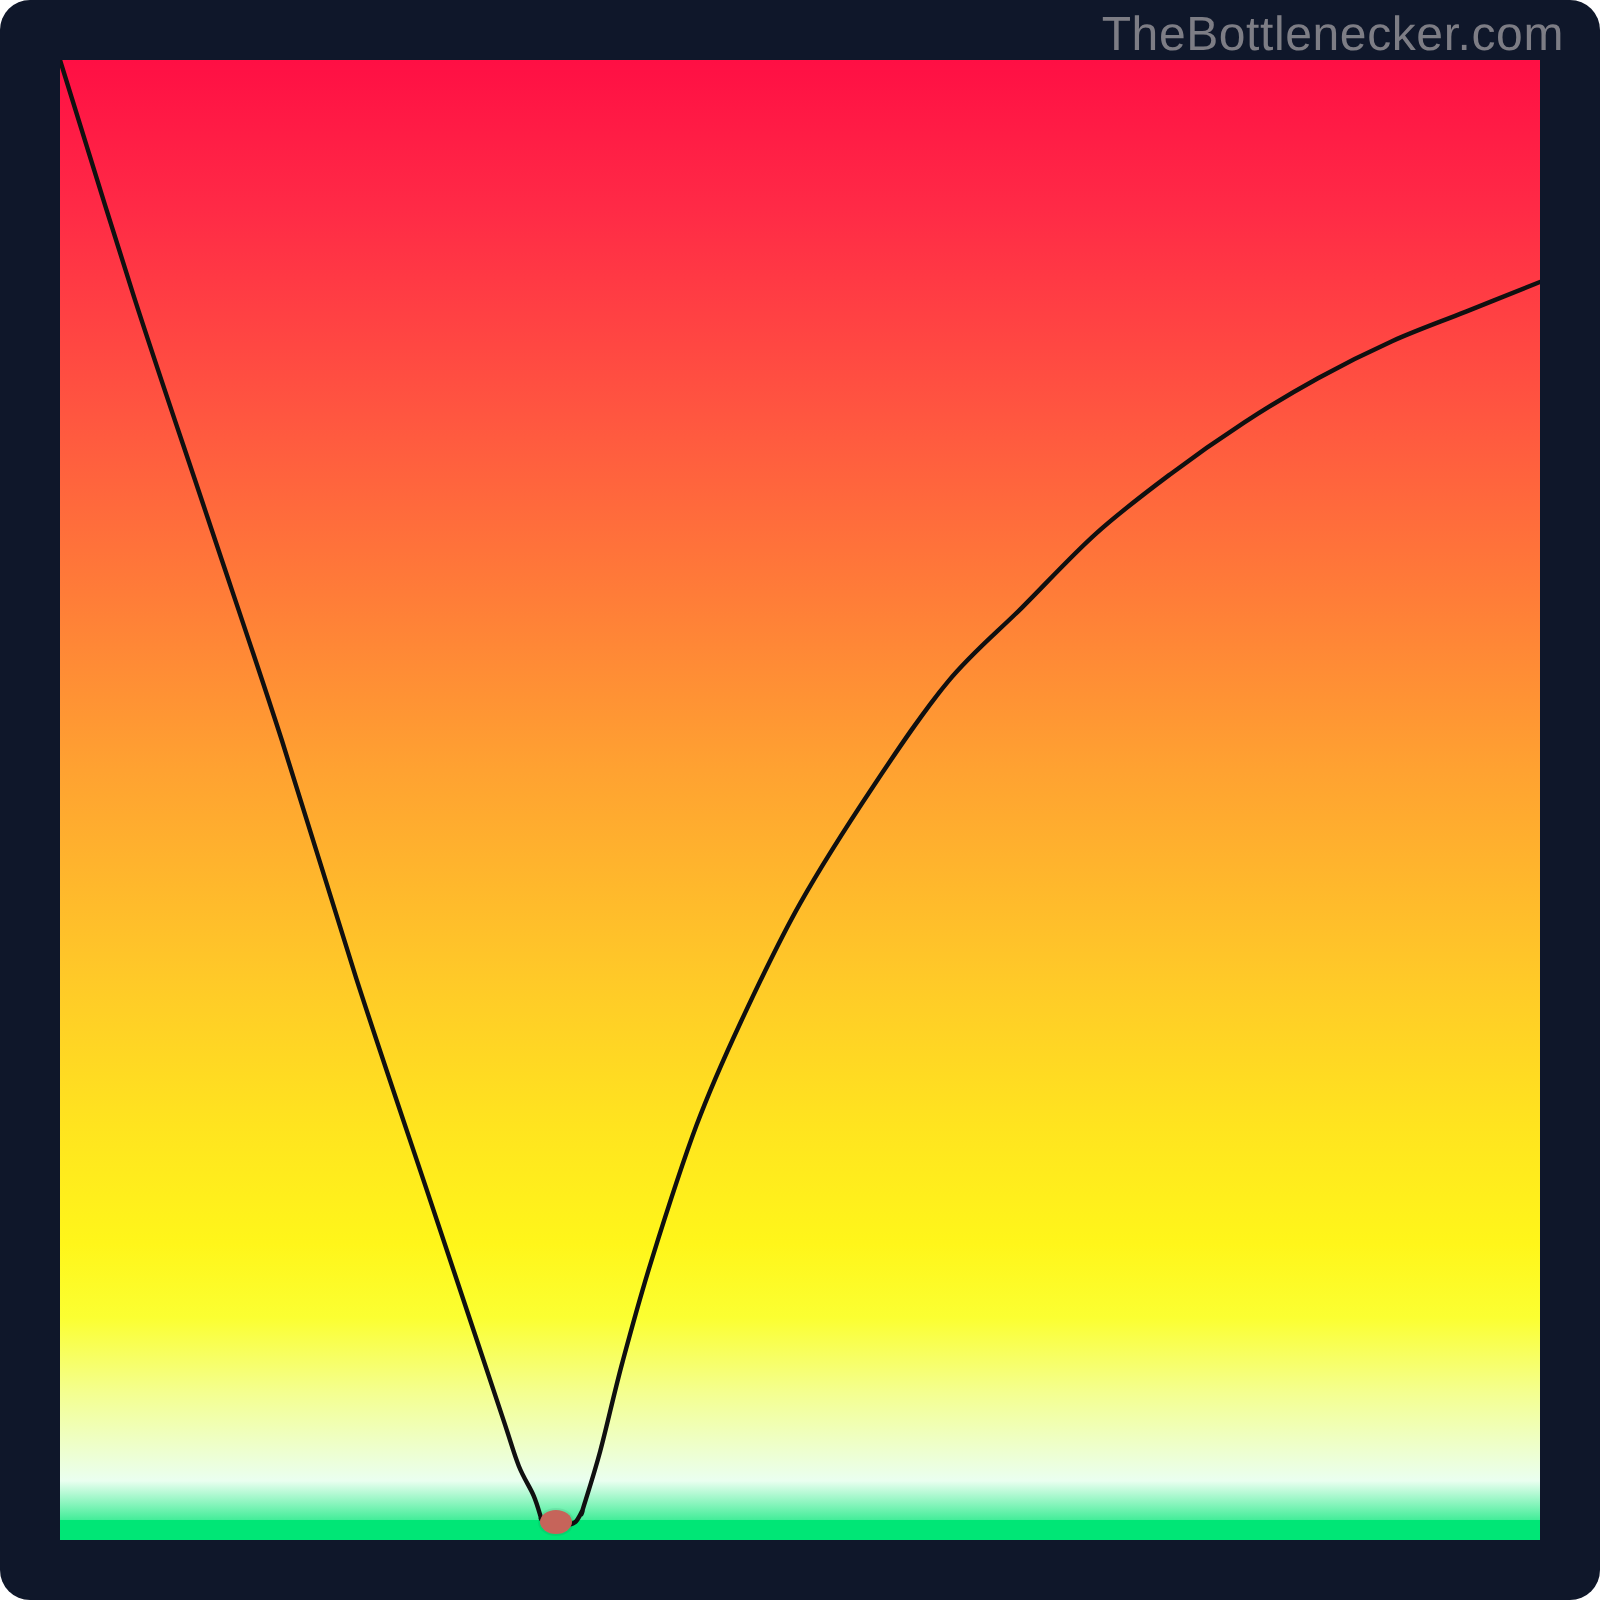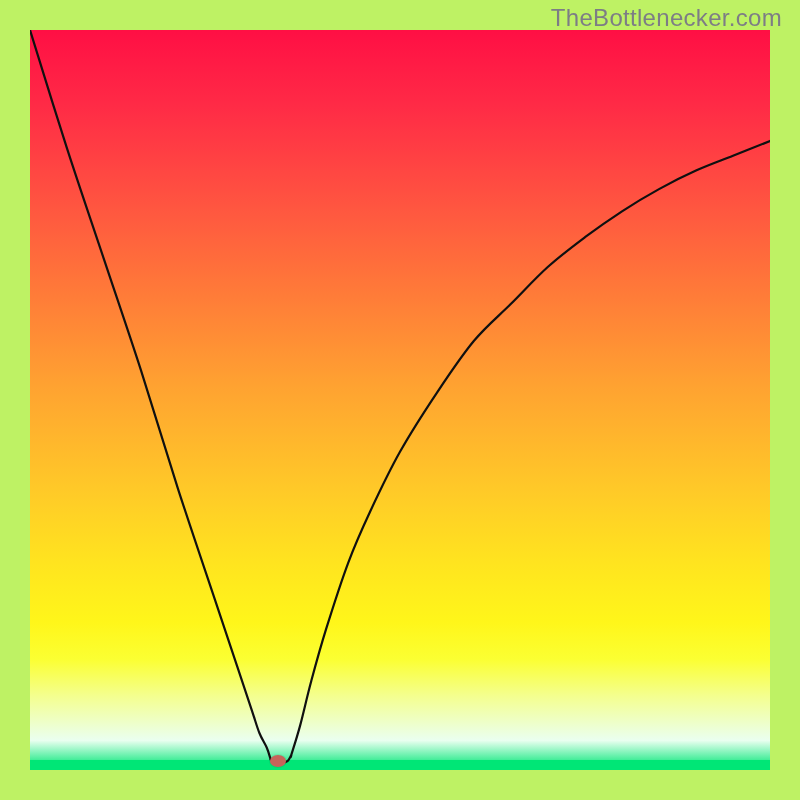--- a/index.html
+++ b/index.html
@@ -8,21 +8,22 @@
     width: 800px;
     height: 800px;
     background: #ffffff;
     font-family: Arial, Helvetica, sans-serif;
     overflow: hidden;
   }
   .outer {
     position: relative;
     width: 800px;
     height: 800px;
-    background: #bef264;
+    background: #0f172a;
+    border-radius: 15px;
   }
   .watermark {
     position: absolute;
     top: 4px;
     right: 18px;
     font-size: 24px;
     font-weight: 400;
     color: #7d7d85;
     letter-spacing: 0.3px;
     z-index: 5;

